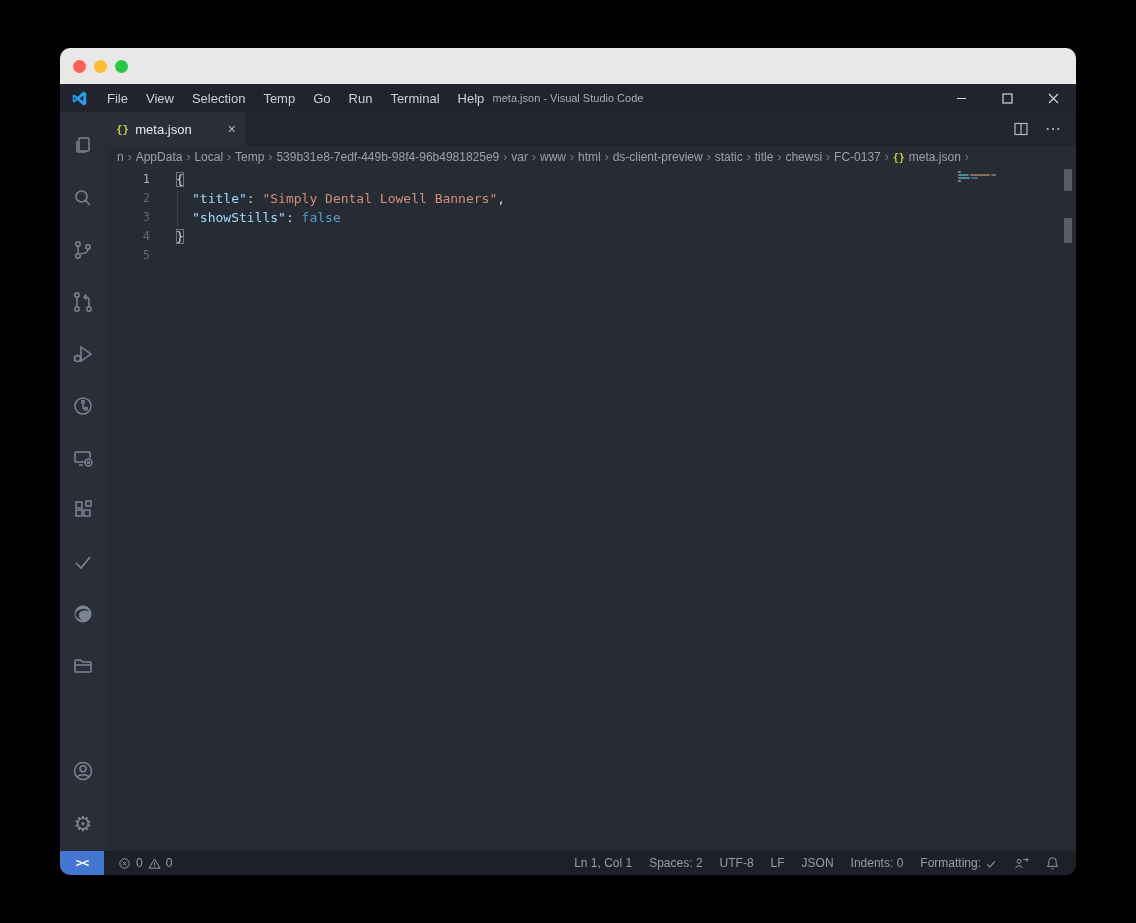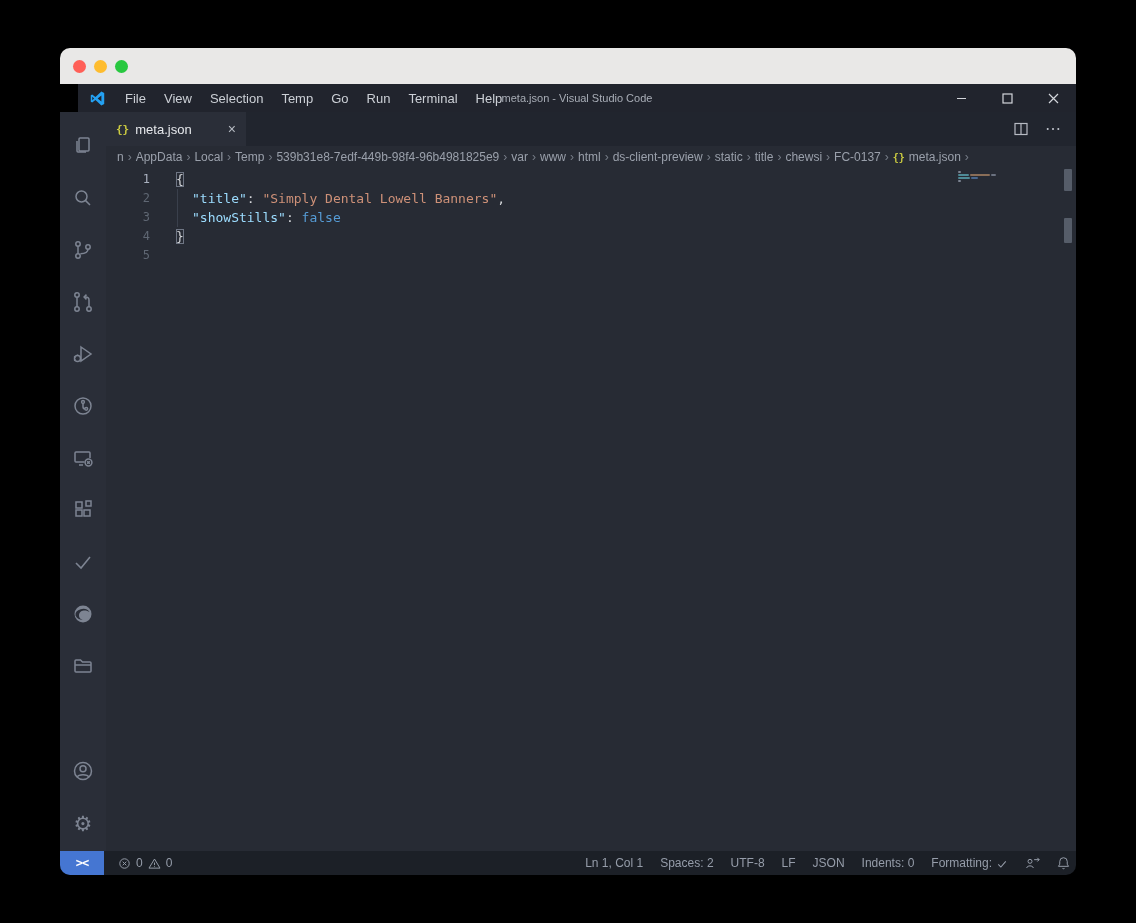--- a/index.html
+++ b/index.html
@@ -13,21 +13,21 @@
     box-shadow:0 18px 50px rgba(0,0,0,.65);
   }
   
   .mac-titlebar{height:36px;background:#e9e8e7;display:flex;align-items:center;padding-left:13px;flex:none;}
   .traffic{display:flex;gap:8px;}
   .light{width:13px;height:13px;border-radius:50%;}
   .light.red{background:#ff5f57;}
   .light.yellow{background:#febc2e;}
   .light.green{background:#28c840;}
   
-  .menubar{height:28px;background:#21242d;display:flex;align-items:center;flex:none;position:relative;color:#ccd0d6;font-size:13px;margin-left:18px;}
+  .menubar{height:28px;background:#21242d;display:flex;align-items:center;flex:none;position:relative;color:#ccd0d6;font-size:13px;}
   .vsc-logo{width:17px;height:17px;margin:0 10px 0 11px;flex:none;}
   .menu-item{padding:0 9px;cursor:default;}
   .app-title{position:absolute;left:50%;transform:translateX(-50%);color:#a8adb6;font-size:11px;}
   .win-controls{margin-left:auto;display:flex;height:100%;}
   .win-btn{width:46px;height:100%;display:flex;align-items:center;justify-content:center;color:#d3d6db;}
   
   .main{flex:1;display:flex;min-height:0;}
   .activitybar{width:46px;background:#2a2e38;flex:none;display:flex;flex-direction:column;align-items:center;padding-top:8px;}
   .ab-icon{width:46px;height:52px;display:flex;align-items:center;justify-content:center;color:#7d8492;}
   .ab-icon svg{display:block;}
@@ -63,21 +63,21 @@
   .minimap{position:absolute;left:852px;top:3px;width:56px;}
   .mm-row{display:flex;gap:1px;margin-bottom:1px;height:2px;}
   .mm-seg{height:2px;border-radius:1px;}
   .scroll-thumb{position:absolute;right:4px;width:8px;background:#565d69;border-radius:1px;}
   .thumb1{top:1px;height:22px;}
   .thumb2{top:50px;height:25px;}
   
   .statusbar{height:24px;background:#1c2027;display:flex;align-items:center;font-size:12px;color:#969daa;flex:none;}
   .sb-remote{width:44px;height:100%;background:#4576d2;color:#fff;display:flex;align-items:center;justify-content:center;font-family:"DejaVu Sans Mono",monospace;font-weight:bold;font-size:12px;letter-spacing:-1px;flex:none;}
   .sb-problems{margin-left:14px;display:flex;align-items:center;gap:5px;}
-  .sb-right{margin-left:auto;display:flex;align-items:center;gap:17px;padding-right:6px;}
+  .sb-right{margin-left:auto;display:flex;align-items:center;gap:17px;padding-right:17px;}
   #status-items{display:contents;}
   .sb-item{white-space:nowrap;}
   .sb-fmt{display:flex;align-items:flex-end;gap:4px;white-space:nowrap;}
 </style>
 </head>
 <body>
 
 <div class="window">
 
   <div class="mac-titlebar">

